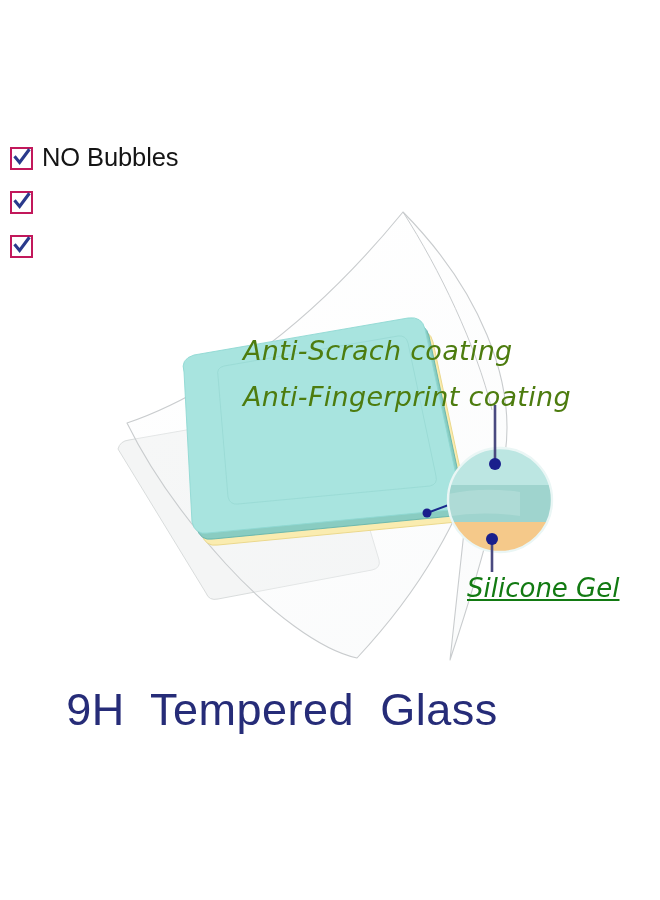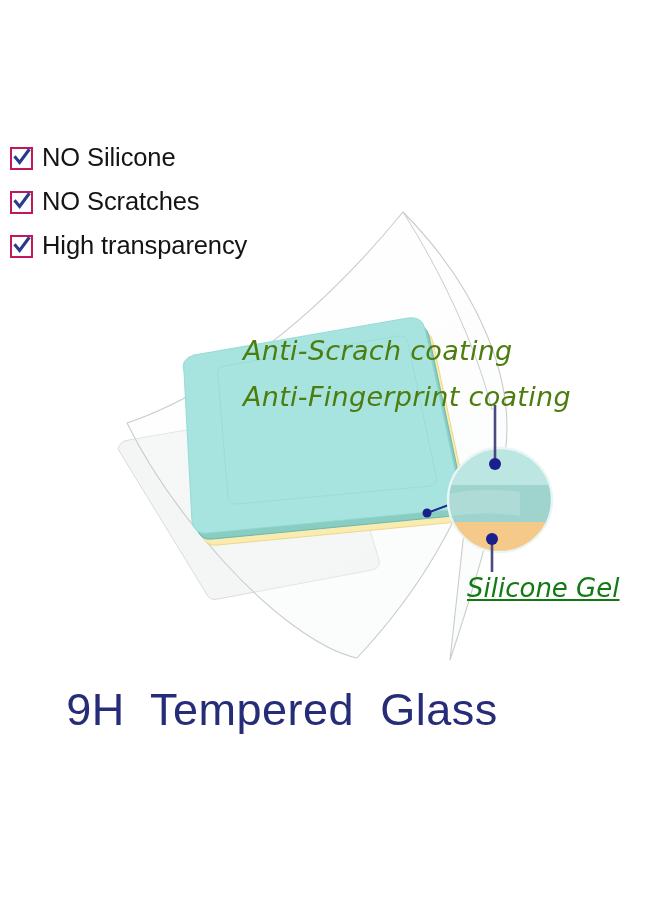--- a/index.html
+++ b/index.html
@@ -195,40 +195,38 @@
   </svg>
 
   <div class="checklist">
 
     <div class="check-row">
       <span class="check-box">
         <svg viewBox="0 0 18 18" aria-hidden="true">
           <path d="M2.5 8.5 L6.6 13.5 L15.5 1.5" fill="none" stroke="#2A3A8C" stroke-width="3.1" stroke-linecap="square" stroke-linejoin="miter"></path>
         </svg>
       </span>
-      <span class="check-label">NO Silicone</span>
+      <span class="check-label">NO Bubbles</span>
     </div>
 
     <div class="check-row">
       <span class="check-box">
         <svg viewBox="0 0 18 18" aria-hidden="true">
           <path d="M2.5 8.5 L6.6 13.5 L15.5 1.5" fill="none" stroke="#2A3A8C" stroke-width="3.1" stroke-linecap="square" stroke-linejoin="miter"></path>
         </svg>
       </span>
-      <span class="check-label">NO Scratches</span>
     </div>
 
 
     <div class="check-row">
       <span class="check-box">
         <svg viewBox="0 0 18 18" aria-hidden="true">
           <path d="M2.5 8.5 L6.6 13.5 L15.5 1.5" fill="none" stroke="#2A3A8C" stroke-width="3.1" stroke-linecap="square" stroke-linejoin="miter"></path>
         </svg>
       </span>
-      <span class="check-label">High transparency</span>
     </div>
 
   </div>
 
   <div class="coat-label" id="coat-1">Anti-Scrach coating</div>
 
   <div class="coat-label" id="coat-2">Anti-Fingerprint coating</div>
 
   <div id="gel-label">Silicone Gel</div>
 

